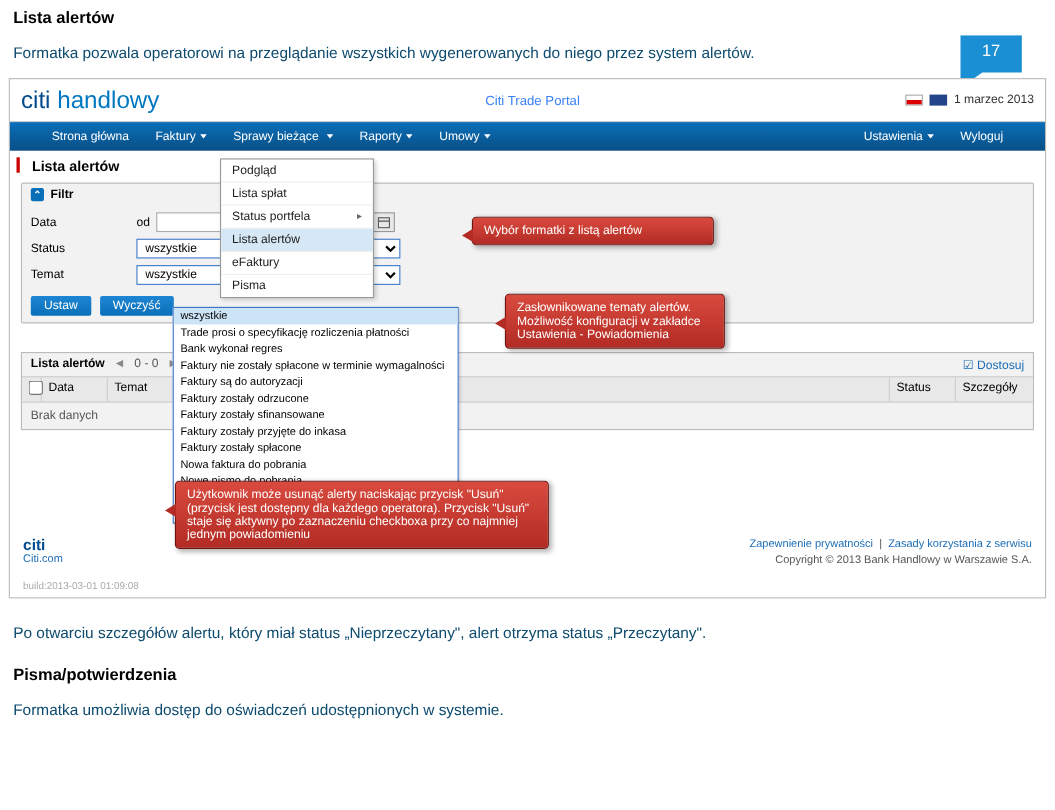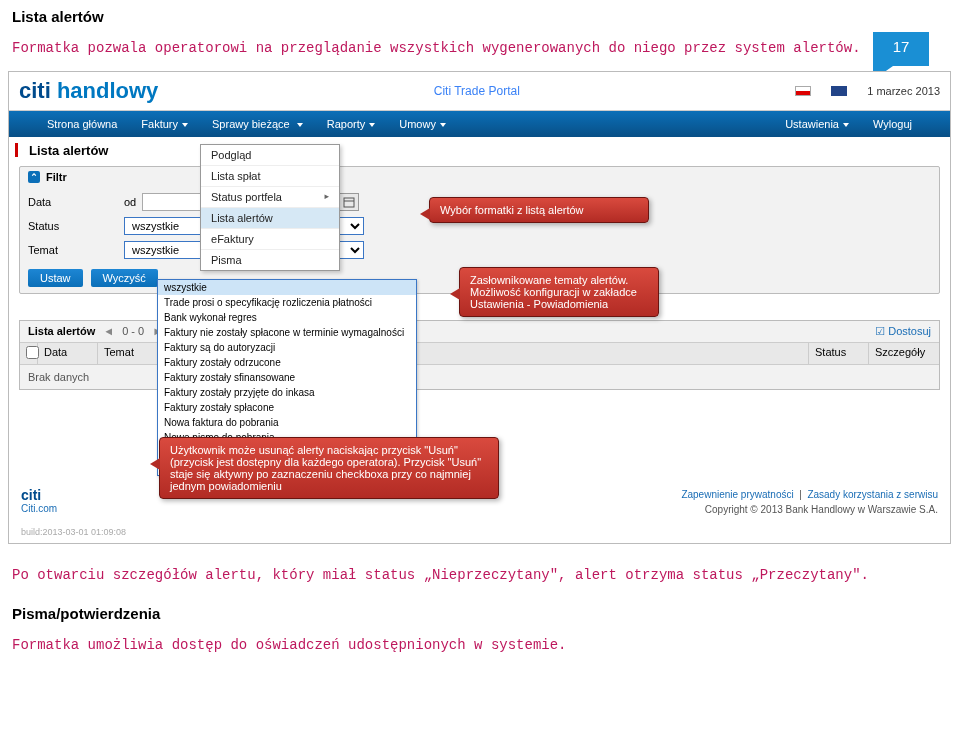--- a/index.html
+++ b/index.html
@@ -1,32 +1,32 @@
 <!DOCTYPE html>
 <html><head>
 <meta charset="utf-8">
 <style>
   * { box-sizing: border-box; margin: 0; padding: 0; }
   body { font-family: Arial, sans-serif; background: #fff; width: 959px; position: relative; }
   
   .doc-heading { font-weight: bold; font-size: 15px; padding: 8px 12px; color: #000; }
-  .doc-text { font-size: 14px; padding: 6px 12px 12px; color: #be185d; line-height: 1.4; font-family: Liberation Mono, monospace; }
+  .doc-text { font-size: 14px; padding: 6px 12px 12px; color: #0c4a6e; line-height: 1.4; }
   
   .page-badge { position: absolute; top: 32px; right: 30px; width: 56px; height: 48px; }
   .page-badge svg { width: 100%; height: 100%; }
   .page-badge .num { position: absolute; top: 6px; left: 0; width: 100%; text-align: center; color: #fff; font-size: 15px; }
   
   .app-shot { border: 1px solid #bbb; margin: 0 8px 16px; font-size: 11px; background: #fff; position: relative; }
   
   .citi-bar { display: flex; align-items: center; padding: 6px 10px; border-bottom: 1px solid #ccc; }
-  .citi-logo { font-size: 22px; font-weight: bold; }
+  .citi-logo { font-size: 22px; font-weight: normal; }
   .citi-logo .c1 { color: #004b8d; }
   .citi-logo .c2 { color: #0078c1; }
   .portal-title { flex: 1; text-align: center; color: #3b82f6; font-size: 12px; }
-  .top-right { display: flex; align-items: center; gap: 20px; color: #333; text-align: right; }
+  .top-right { display: flex; align-items: center; gap: 6px; color: #333; text-align: right; }
   .flag { width: 16px; height: 10px; display: inline-block; }
   .flag-pl { background: linear-gradient(#fff 50%, #d00 50%); border: 1px solid #aaa; }
   .flag-en { background: #224488; }
   
   .navbar { background: linear-gradient(#0b6fb8, #084f86); color: #fff; display: flex; padding: 0 26px; height: 26px; align-items: center; }
   .nav-item { padding: 0 12px; font-size: 11px; position: relative; cursor: pointer; }
   .nav-item.caret::after { content: ""; display: inline-block; margin-left: 4px; border-left: 3px solid transparent; border-right: 3px solid transparent; border-top: 4px solid #fff; vertical-align: middle; }
   .nav-spacer { flex: 1; }
   
   .dropdown { position: absolute; top: 26px; left: 0; background: #fff; border: 1px solid #999; min-width: 140px; color: #222; box-shadow: 2px 2px 4px rgba(0,0,0,0.2); z-index: 5; }

